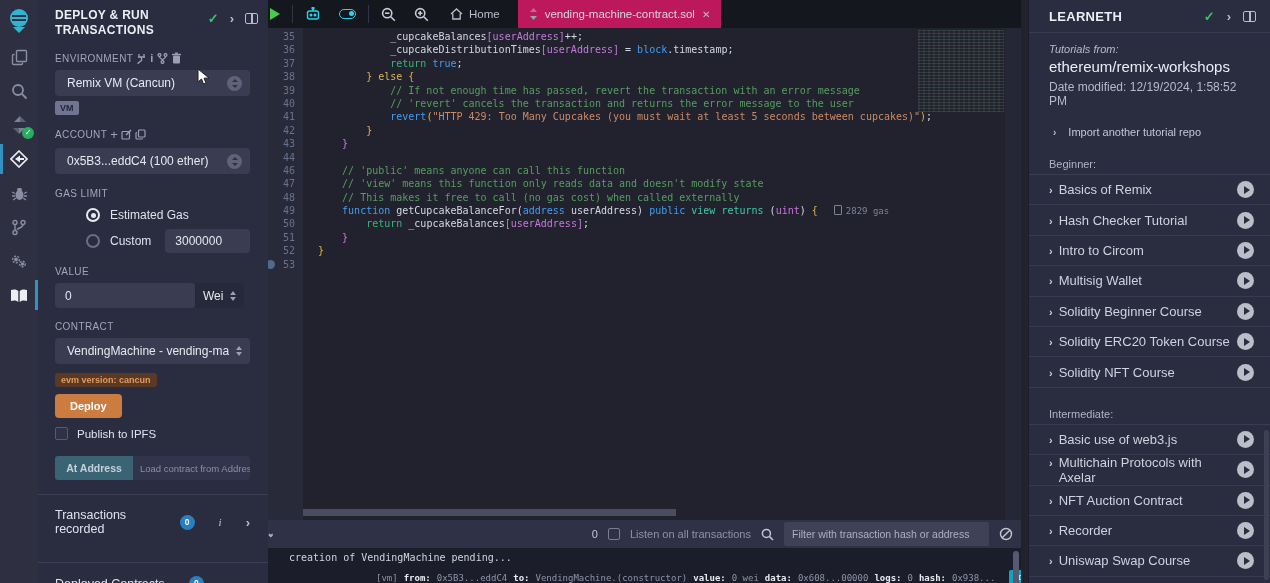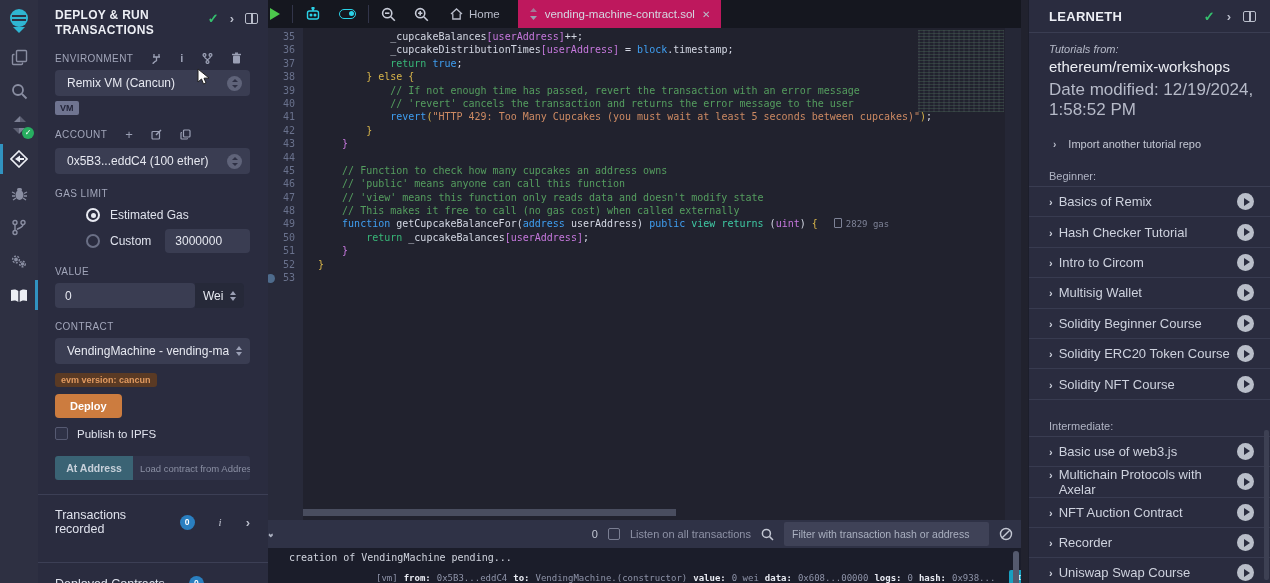--- a/index.html
+++ b/index.html
@@ -15,21 +15,21 @@
   .rail .bar-right { position:absolute; right:0; top:2px; width:3px; height:30px; background:#3193c0; }
   .badge-check { position:absolute; right:4px; bottom:3px; width:12px; height:12px; border-radius:50%; background:#27ae60; color:#fff; font-size:8px; line-height:12px; text-align:center; }
 
   
   .sidepanel { position:absolute; left:38px; top:0; width:230px; height:583px; background:#2a2c3f; z-index:4; }
   .sp-head { display:flex; align-items:flex-start; padding:8px 10px 0 17px; }
   .sp-title { font-size:12px; font-weight:bold; color:#eceef4; letter-spacing:.3px; line-height:1.25; width:130px; }
   .sp-head-icons { margin-left:auto; display:flex; gap:11px; align-items:center; margin-top:3px; }
   .check { color:#35c16e; font-size:13px; font-weight:bold; }
   .chev { color:#b9bdca; font-size:13px; font-weight:bold; }
-  .lbl { font-size:10px; color:#a2a6ba; letter-spacing:.4px; display:flex; align-items:center; gap:18px; }
+  .lbl { font-size:10px; color:#a2a6ba; letter-spacing:.4px; display:flex; align-items:center; gap:3px; }
   .sp-body { padding:14px 18px 0 17px; }
   .sel { margin-top:6px; height:26px; background:#3a3d52; border-radius:4px; display:flex; align-items:center; padding:0 8px 0 12px; font-size:12px; color:#e6e8f0; }
   .sel .txt { white-space:nowrap; overflow:hidden; flex:1; }
   .stepper { width:15px; height:15px; border-radius:50%; background:#5f6379; position:relative; flex:none; margin-left:6px; }
   .stepper::before { content:""; position:absolute; left:4.5px; top:3px; border-left:3px solid transparent; border-right:3px solid transparent; border-bottom:3.5px solid #2e3044; }
   .stepper::after { content:""; position:absolute; left:4.5px; bottom:3px; border-left:3px solid transparent; border-right:3px solid transparent; border-top:3.5px solid #2e3044; }
   .vm-badge { display:inline-block; margin-top:5px; background:#6f7490; color:#23253a; font-size:9px; font-weight:bold; padding:2px 5px; border-radius:2px; }
   .radio-row { display:flex; align-items:center; gap:10px; margin-top:9px; font-size:12px; color:#dfe2ec;margin-left:31px; }
   .radio { width:14px; height:14px; border-radius:50%; border:2px solid #6a6f85; flex:none; position:relative; }
   .radio.on { border-color:#e8eaf2; }
@@ -98,21 +98,21 @@
   .term-scroll { position:absolute; left:752px; top:3px; width:6px; height:40px; background:#555a6e; border-radius:3px; }
 
   
   .learneth { position:absolute; left:1028px; top:0; width:242px; height:583px; background:#2a2c3f; border-left:1px solid #1c1e2b; }
   .le-head { display:flex; align-items:center; padding:9px 14px 8px 20px; border-bottom:1px solid #3a3d52; }
   .le-title { font-size:13px; font-weight:bold; color:#eceef4; letter-spacing:.3px; }
   .le-head-icons { margin-left:auto; display:flex; gap:12px; align-items:center; }
   .le-meta { padding:10px 14px 0 20px; }
   .le-from { font-size:11px; color:#b6bac8;font-style:italic; }
   .le-repo { font-size:15px; color:#eceef4; margin-top:3px; }
-  .le-date { font-size:17px; color:#b6bac8; margin-top:5px; }
+  .le-date { font-size:12px; color:#b6bac8; margin-top:5px; }
   .le-import { display:flex; align-items:center; gap:12px; padding:18px 14px 0 24px; font-size:11px; color:#c3c7d3; }
   .le-import .chev { font-size:10px; }
   .le-seclabel { padding:20px 14px 4px 20px; font-size:11px; color:#b0b4c4; border-bottom:1px solid #3a3d52; }
   .le-item { display:flex; align-items:center; padding:0 16px 0 20px; height:30.4px; border-bottom:1px solid #383b50; }
   .le-item .ti { font-size:13px; color:#ced2de; display:flex; gap:6px; align-items:baseline; }
   .le-item .ti .c { color:#ced2de; font-weight:bold; font-size:11px; }
   .play-circle { margin-left:auto; width:17px; height:17px; border-radius:50%; background:#b9bec9; position:relative; flex:none; }
   .play-circle::after { content:""; position:absolute; left:6.5px; top:4.5px; border-top:4px solid transparent; border-bottom:4px solid transparent; border-left:6px solid #2a2c3f; }
   .le-scroll { position:absolute; right:1px; top:430px; width:5px; height:150px; background:#3d4053; border-radius:2px; }
 
@@ -400,24 +400,20 @@
         </div>
         <div class="code-line">
           <span class="ln">43</span>
           <pre><span class="tok-w">    </span><span class="tok-m">}</span></pre>
         </div>
         <div class="code-line">
           <span class="ln">44</span>
           <pre></pre>
         </div>
         <div class="code-line">
-          <span class="ln">45</span>
-          <pre><span class="tok-g">    // Function to check how many cupcakes an address owns</span></pre>
-        </div>
-        <div class="code-line">
           <span class="ln">46</span>
           <pre><span class="tok-g">    // 'public' means anyone can call this function</span></pre>
         </div>
         <div class="code-line">
           <span class="ln">47</span>
           <pre><span class="tok-g">    // 'view' means this function only reads data and doesn't modify state</span></pre>
         </div>
         <div class="code-line">
           <span class="ln">48</span>
           <pre><span class="tok-g">    // This makes it free to call (no gas cost) when called externally</span></pre>

